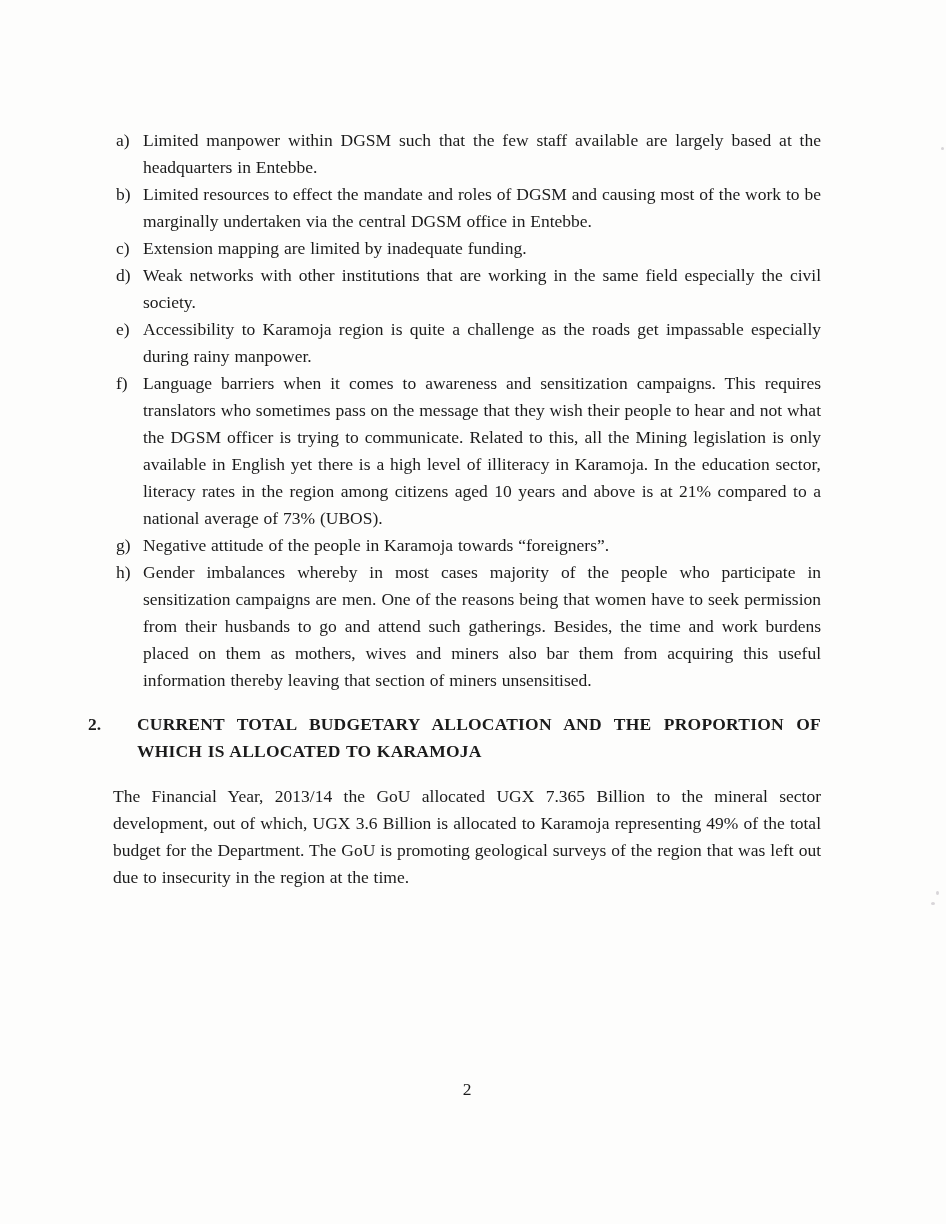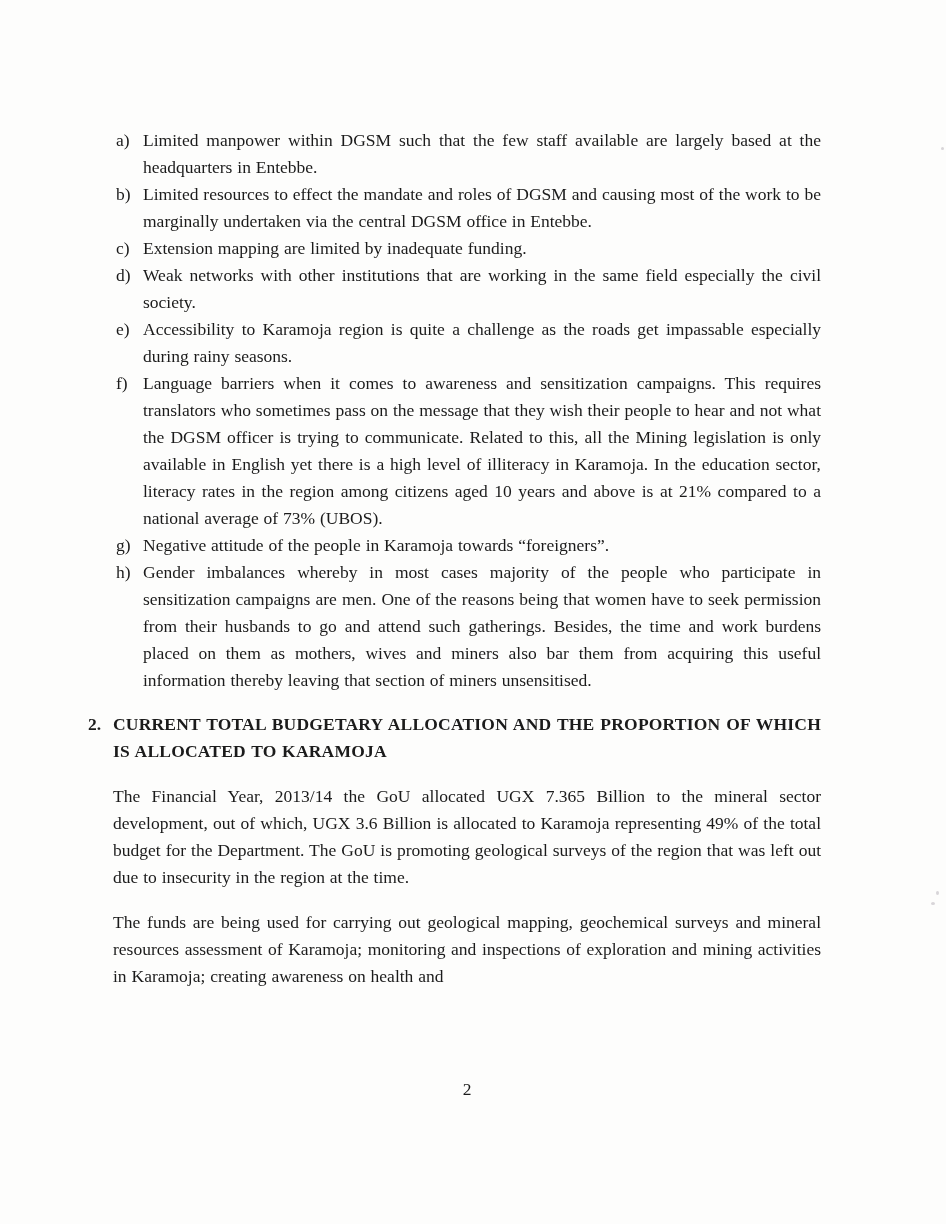--- a/index.html
+++ b/index.html
@@ -50,20 +50,21 @@
     font-weight: bold;
   }
   .section-heading .sec-number {
     flex: 0 0 25px;
   }
   .section-heading .sec-title {
     flex: 1 1 auto;
     text-align: justify;
     word-spacing: 1px;
     letter-spacing: 0.2px;
+    margin-left: 24px;
   }
   .body-paragraph {
     margin: 18px 0 0 0;
     text-align: justify;
     word-spacing: 0.5px;
   }
   .page-number {
     position: absolute;
     left: 113px;
     width: 708px;
@@ -104,21 +105,21 @@
         <span class="item-text">Extension mapping are limited by inadequate funding.</span>
       </div>
 
       <div class="challenge-item">
         <span class="marker">d)</span>
         <span class="item-text">Weak networks with other institutions that are working in the same field especially the civil society.</span>
       </div>
 
       <div class="challenge-item">
         <span class="marker">e)</span>
-        <span class="item-text">Accessibility to Karamoja region is quite a challenge as the roads get impassable especially during rainy seasons.</span>
+        <span class="item-text">Accessibility to Karamoja region is quite a challenge as the roads get impassable especially during rainy manpower.</span>
       </div>
 
       <div class="challenge-item">
         <span class="marker">f)</span>
         <span class="item-text">Language barriers when it comes to awareness and sensitization campaigns. This requires translators who sometimes pass on the message that they wish their people to hear and not what the DGSM officer is trying to communicate. Related to this, all the Mining legislation is only available in English yet there is a high level of illiteracy in Karamoja. In the education sector, literacy rates in the region among citizens aged 10 years and above is at 21% compared to a national average of 73% (UBOS).</span>
       </div>
 
       <div class="challenge-item">
         <span class="marker">g)</span>
         <span class="item-text">Negative attitude of the people in Karamoja towards “foreigners”.</span>
@@ -131,21 +132,20 @@
 
     </div>
 
     <div class="section-heading">
       <span class="sec-number">2.</span>
       <span class="sec-title">CURRENT TOTAL BUDGETARY ALLOCATION AND THE PROPORTION OF WHICH IS ALLOCATED TO KARAMOJA</span>
     </div>
 
     <p class="body-paragraph">The Financial Year, 2013/14 the GoU allocated UGX 7.365 Billion to the mineral sector development, out of which, UGX 3.6 Billion is allocated to Karamoja representing 49% of the total budget for the Department. The GoU is promoting geological surveys of the region that was left out due to insecurity in the region at the time.</p>
 
-    <p class="body-paragraph">The funds are being used for carrying out geological mapping, geochemical surveys and mineral resources assessment of Karamoja; monitoring and inspections of exploration and mining activities in Karamoja; creating awareness on health and</p>
 
   </div>
 
   <div class="page-number">2</div>
 
   <div class="speckle s1"></div>
   <div class="speckle s2"></div>
   <div class="speckle s3"></div>
 </div>
 

